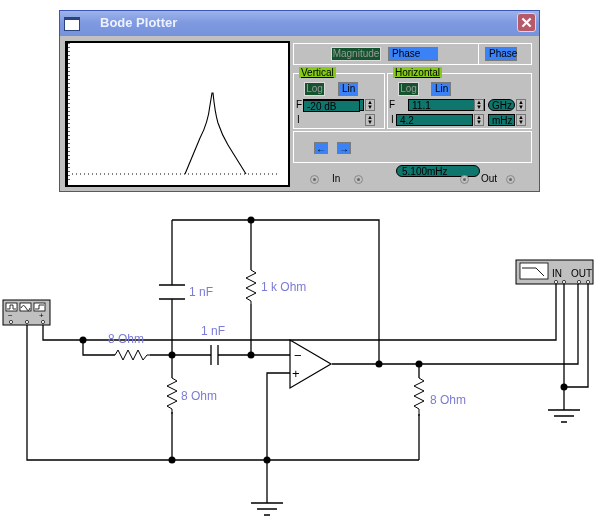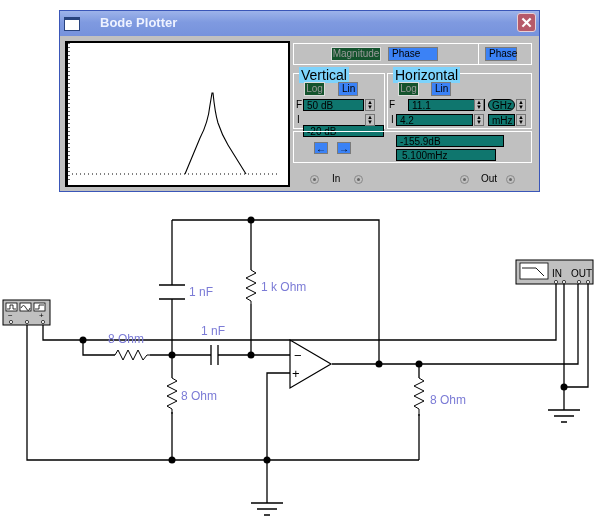--- a/index.html
+++ b/index.html
@@ -22,21 +22,21 @@
   .plot { position:absolute; left:5px; top:30px; width:225px; height:146px;
           background:#fff; border:2px solid #000; border-left:3px solid #000; box-sizing:border-box; }
   .panel-btn { position:absolute; font-size:10px; border:1px solid #7a7a7a; box-sizing:border-box;
                background:#3b82f6; padding-left:3px; line-height:12px; }
   .pressed { background:#14532d; color:#9a9a9a; border-color:#ddd; text-align:center; padding:0; }
   .field { position:absolute; background:#0f766e; border:1px solid #000; font-size:10px; height:12px;
            line-height:12px; padding-left:3px; box-sizing:border-box; }
   .spin { position:absolute; width:10px; height:12px; background:#c0c0c0; border:1px solid #777;
           box-sizing:border-box; font-size:6px; line-height:5px; text-align:center; }
   .grp { position:absolute; border:1px solid #fff; box-sizing:border-box; }
-  .grp-title { position:absolute; background:#7dd3fc; font-size:14px; padding:0 2px; }
+  .grp-title { position:absolute; background:#84cc16; font-size:10px; padding:0 2px;text-decoration:underline; }
   .small { position:absolute; font-size:10px; }
   .term { position:absolute; width:9px; height:9px; border-radius:50%; background:#c0c0c0;
           border:1px solid #888; box-sizing:border-box; }
   .term::after { content:""; position:absolute; left:2px; top:2px; width:3px; height:3px; border-radius:50%; background:#666; }
 </style>
 </head>
 <body>
 
 <svg id="circuit" width="610" height="521">
   <g stroke="#000" stroke-width="1.3" fill="none">
@@ -160,43 +160,42 @@
   <div class="panel-btn" style="left:425px;top:36px;width:32px;height:14px;">Phase</div>
 
   <div class="grp" style="left:233px;top:62px;width:92px;height:56px;"></div>
   <div class="grp-title" style="left:239px;top:56px;">Vertical</div>
   <div class="panel-btn pressed" style="left:244px;top:71px;width:21px;height:14px;">Log</div>
   <div class="panel-btn" style="left:278px;top:71px;width:20px;height:14px;">Lin</div>
   <div class="small" style="left:236px;top:88px;">F</div>
   <div class="field" style="left:243px;top:88px;width:61px;">50 dB</div>
   <div class="spin" style="left:305px;top:88px;">▲<br>▼</div>
   <div class="small" style="left:237px;top:103px;">I</div>
-  <div class="field" style="left:243px;top:114px;width:81px;">-20 dB</div>
+  <div class="field" style="left:243px;top:89px;width:57px;">-20 dB</div>
   <div class="spin" style="left:305px;top:103px;">▲<br>▼</div>
 
   <div class="grp" style="left:327px;top:62px;width:145px;height:56px;"></div>
   <div class="grp-title" style="left:333px;top:56px;">Horizontal</div>
   <div class="panel-btn pressed" style="left:338px;top:71px;width:21px;height:14px;">Log</div>
   <div class="panel-btn" style="left:371px;top:71px;width:20px;height:14px;">Lin</div>
   <div class="small" style="left:329px;top:88px;">F</div>
   <div class="field" style="left:348px;top:88px;width:77px;">11.1</div>
   <div class="spin" style="left:414px;top:88px;">▲<br>▼</div>
   <div class="field" style="left:428px;top:88px;width:27px;border-radius:6px;">GHz</div>
   <div class="spin" style="left:456px;top:88px;">▲<br>▼</div>
   <div class="small" style="left:331px;top:103px;">I</div>
   <div class="field" style="left:336px;top:103px;width:77px;">4.2</div>
   <div class="spin" style="left:414px;top:103px;">▲<br>▼</div>
   <div class="field" style="left:428px;top:103px;width:27px;">mHz</div>
   <div class="spin" style="left:456px;top:103px;">▲<br>▼</div>
 
   <div class="grp" style="left:233px;top:120px;width:239px;height:32px;"></div>
   <div class="panel-btn" style="left:254px;top:131px;width:14px;height:12px;text-align:center;padding:0;"><span>←</span></div>
   <div class="panel-btn" style="left:277px;top:131px;width:14px;height:12px;text-align:center;padding:0;"><span>→</span></div>
-  <div class="field" style="left:336px;top:124px;width:108px;">-155.9dB</div>
-  <div class="field" style="left:336px;top:138px;width:100px;padding-left:5px;">5.100mHz</div>
+  <div class="field" style="left:336px;top:154px;width:84px;padding-left:5px;border-radius:6px;">5.100mHz</div>
 
   <div class="term" style="left:250px;top:164px;"></div>
   <div class="small" style="left:272px;top:162px;">In</div>
   <div class="term" style="left:294px;top:164px;"></div>
   <div class="term" style="left:400px;top:164px;"></div>
   <div class="small" style="left:421px;top:162px;">Out</div>
   <div class="term" style="left:446px;top:164px;"></div>
 </div>
 
 </body></html>

